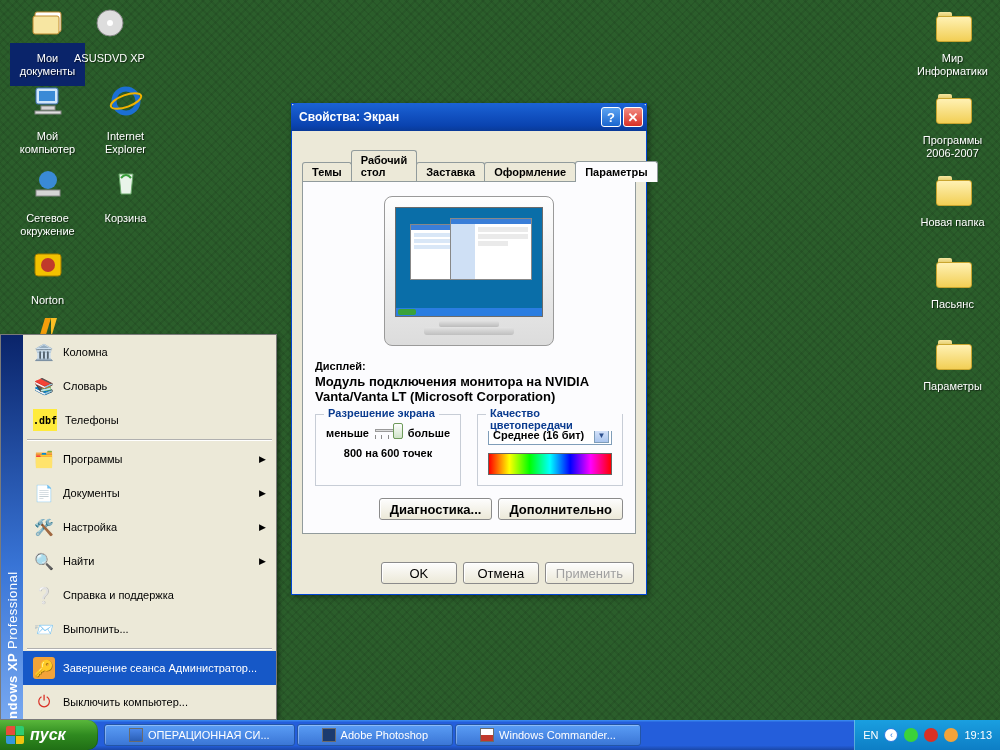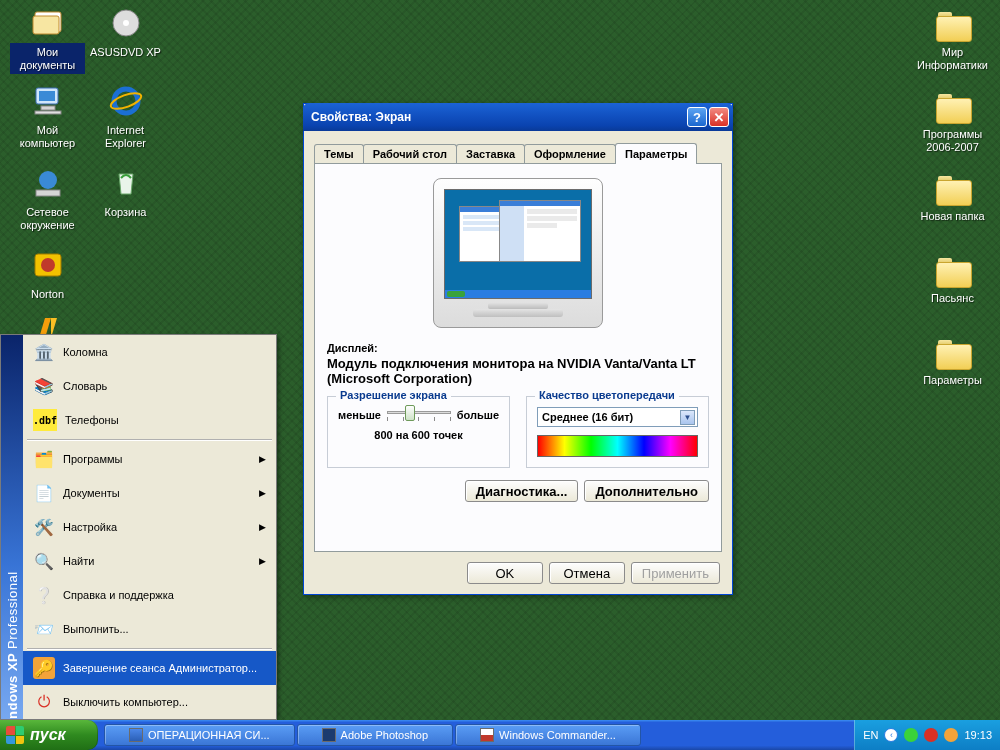--- a/index.html
+++ b/index.html
@@ -4,21 +4,21 @@
 <style>
   * { box-sizing: border-box; }
   html, body { margin:0; padding:0; width:1000px; height:750px; font-family: Tahoma, sans-serif; font-size:11px; overflow:hidden; }
   body { background:#2b5e2b; background-image:
     repeating-linear-gradient(45deg, rgba(0,0,0,0.08) 0 2px, transparent 2px 6px),
     repeating-linear-gradient(-45deg, rgba(0,0,0,0.08) 0 2px, transparent 2px 6px);
   }
   
   .desktop-icon { position:absolute; width:75px; text-align:center; color:#fff; cursor:default; }
   .desktop-icon .ic { width:34px; height:34px; margin:0 auto 3px auto; }
-  .desktop-icon .lbl { color:#fff; font-size:11px; line-height:1.15; text-shadow: 1px 1px 1px rgba(0,0,0,0.6); display:inline-block; padding:3px 2px; }
+  .desktop-icon .lbl { color:#fff; font-size:11px; line-height:1.15; text-shadow: 1px 1px 1px rgba(0,0,0,0.6); display:inline-block; padding:9px 2px; }
   .desktop-icon.sel .lbl { background:#0a246a; }
   .folder { width:34px; height:28px; margin:0 auto 3px auto; position:relative; }
   .folder::before { content:""; position:absolute; left:2px; top:0; width:14px; height:6px; background:linear-gradient(#f6e7a1,#e0c45a); border-radius:2px 2px 0 0; }
   .folder::after { content:""; position:absolute; left:0; top:4px; width:34px; height:24px; background:linear-gradient(#fff1b3,#f2cf55); border-radius:3px; border:1px solid #c9a52f; }
   
   .taskbar { position:absolute; left:0; right:0; bottom:0; height:30px; background:linear-gradient(#3c8ef2,#245edb 8%,#245edb 85%,#1a47a8); display:flex; align-items:stretch; color:#fff; }
   .start-btn { width:98px; background:linear-gradient(#59b73b,#2f8a1f 50%,#206f15); display:flex; align-items:center; padding-left:6px; font-weight:bold; font-style:italic; border-radius:0 10px 10px 0; box-shadow: inset -1px 0 0 rgba(0,0,0,0.2); font-size:16px; }
   .start-btn .flag { width:18px; height:18px; margin-right:6px; display:grid; grid-template-columns:1fr 1fr; grid-template-rows:1fr 1fr; gap:1px; }
   .start-btn .flag span:nth-child(1){background:#e74c3c;border-radius:2px 0 0 0;}
   .start-btn .flag span:nth-child(2){background:#2ecc71;border-radius:0 2px 0 0;}
@@ -35,21 +35,21 @@
   .sm-band { width:22px; background:linear-gradient(#0a246a,#3874d6 60%, #77a8f0); display:flex; align-items:flex-end; justify-content:center; }
   .sm-band .bt { transform: rotate(-90deg); transform-origin:center; white-space:nowrap; color:#fff; font-size:13px; font-weight:bold; letter-spacing:0.5px; margin-bottom:58px; }
   .sm-band .bt .prof { font-weight:normal; }
   .sm-list { flex:1; background:#ece9d8; }
   .sm-item { display:flex; align-items:center; gap:8px; padding:6px 10px; color:#000; position:relative; }
   .sm-item:hover, .sm-item.hover { background:#1658c7; color:#fff; }
   .sm-item .rarrow { margin-left:auto; font-size:9px; }
   .sm-sep { height:1px; margin:2px 4px; background:#b0b0b0; box-shadow:0 1px 0 #fff; }
   .sm-ico { width:22px; height:22px; display:flex; align-items:center; justify-content:center; font-size:16px; }
   
-  .dlg { position:absolute; left:303px; top:103px; width:430px; height:492px; background:#ece9d8; border:1px solid #0046d5; box-shadow: 2px 2px 6px rgba(0,0,0,0.4); display:flex; flex-direction:column; }
+  .dlg { position:absolute; left:291px; top:103px; width:356px; height:492px; background:#ece9d8; border:1px solid #0046d5; box-shadow: 2px 2px 6px rgba(0,0,0,0.4); display:flex; flex-direction:column;gap:18px; }
   .dlg-title { height:28px; background:linear-gradient(#1b63d6,#0a43b0 80%,#093a98); display:flex; align-items:center; color:#fff; font-weight:bold; padding:0 4px 0 8px; font-size:12px; border-radius:6px 6px 0 0; margin:-1px -1px 0 -1px; }
   .dlg-title .title-btns { margin-left:auto; display:flex; gap:2px; }
   .tbtn { width:20px; height:20px; border-radius:3px; border:1px solid #fff; display:flex; align-items:center; justify-content:center; font-weight:bold; font-size:13px; }
   .tbtn.help { background:linear-gradient(#5da4f2,#1a66cf); color:#fff; }
   .tbtn.close { background:linear-gradient(#f28b82,#d93025); color:#fff; }
   .dlg-body { padding:8px 10px 10px 10px; flex:1; display:flex; flex-direction:column;font-weight:bold; }
   .tabstrip { display:flex; align-items:flex-end; height:24px; position:relative; z-index:2; }
   .tab { background:#ece9d8; border:1px solid #919b9c; border-bottom:none; border-radius:3px 3px 0 0; padding:3px 9px; margin-right:-1px; font-size:11px; cursor:default; }
   .tab.active { background:#fcfcfe; position:relative; top:1px; padding-top:4px; padding-bottom:4px; }
   .tabpanel { border:1px solid #919b9c; background:#fcfcfe; flex:1; padding:10px 12px 12px 12px; position:relative; }
@@ -89,21 +89,21 @@
 
 <div class="desktop-icon sel" style="left:10px; top:6px;">
   <div class="ic">
     <svg viewBox="0 0 34 34">
         <rect x="4" y="6" width="26" height="20" rx="2" fill="#fff" stroke="#c08a2e"></rect>
         <rect x="2" y="10" width="26" height="18" rx="2" fill="#f7e6a2" stroke="#c08a2e"></rect>
       </svg>
   </div>
   <span class="lbl">Мои документы</span>
 </div>
-<div class="desktop-icon" style="left:88px; top:6px;">
+<div class="desktop-icon" style="left:72px; top:6px;">
   <div class="ic"><svg viewBox="0 0 34 34">
         <circle cx="17" cy="17" r="13" fill="#ddd" stroke="#888"></circle>
         <circle cx="17" cy="17" r="3" fill="#fff"></circle>
       </svg></div>
   <span class="lbl">ASUSDVD XP</span>
 </div>
 <div class="desktop-icon" style="left:10px; top:84px;">
   <div class="ic"><svg viewBox="0 0 34 34">
         <rect x="5" y="4" width="22" height="16" rx="2" fill="#cfe6fb" stroke="#3a6db2"></rect>
         <rect x="8" y="7" width="16" height="10" fill="#3a8ad6"></rect>

